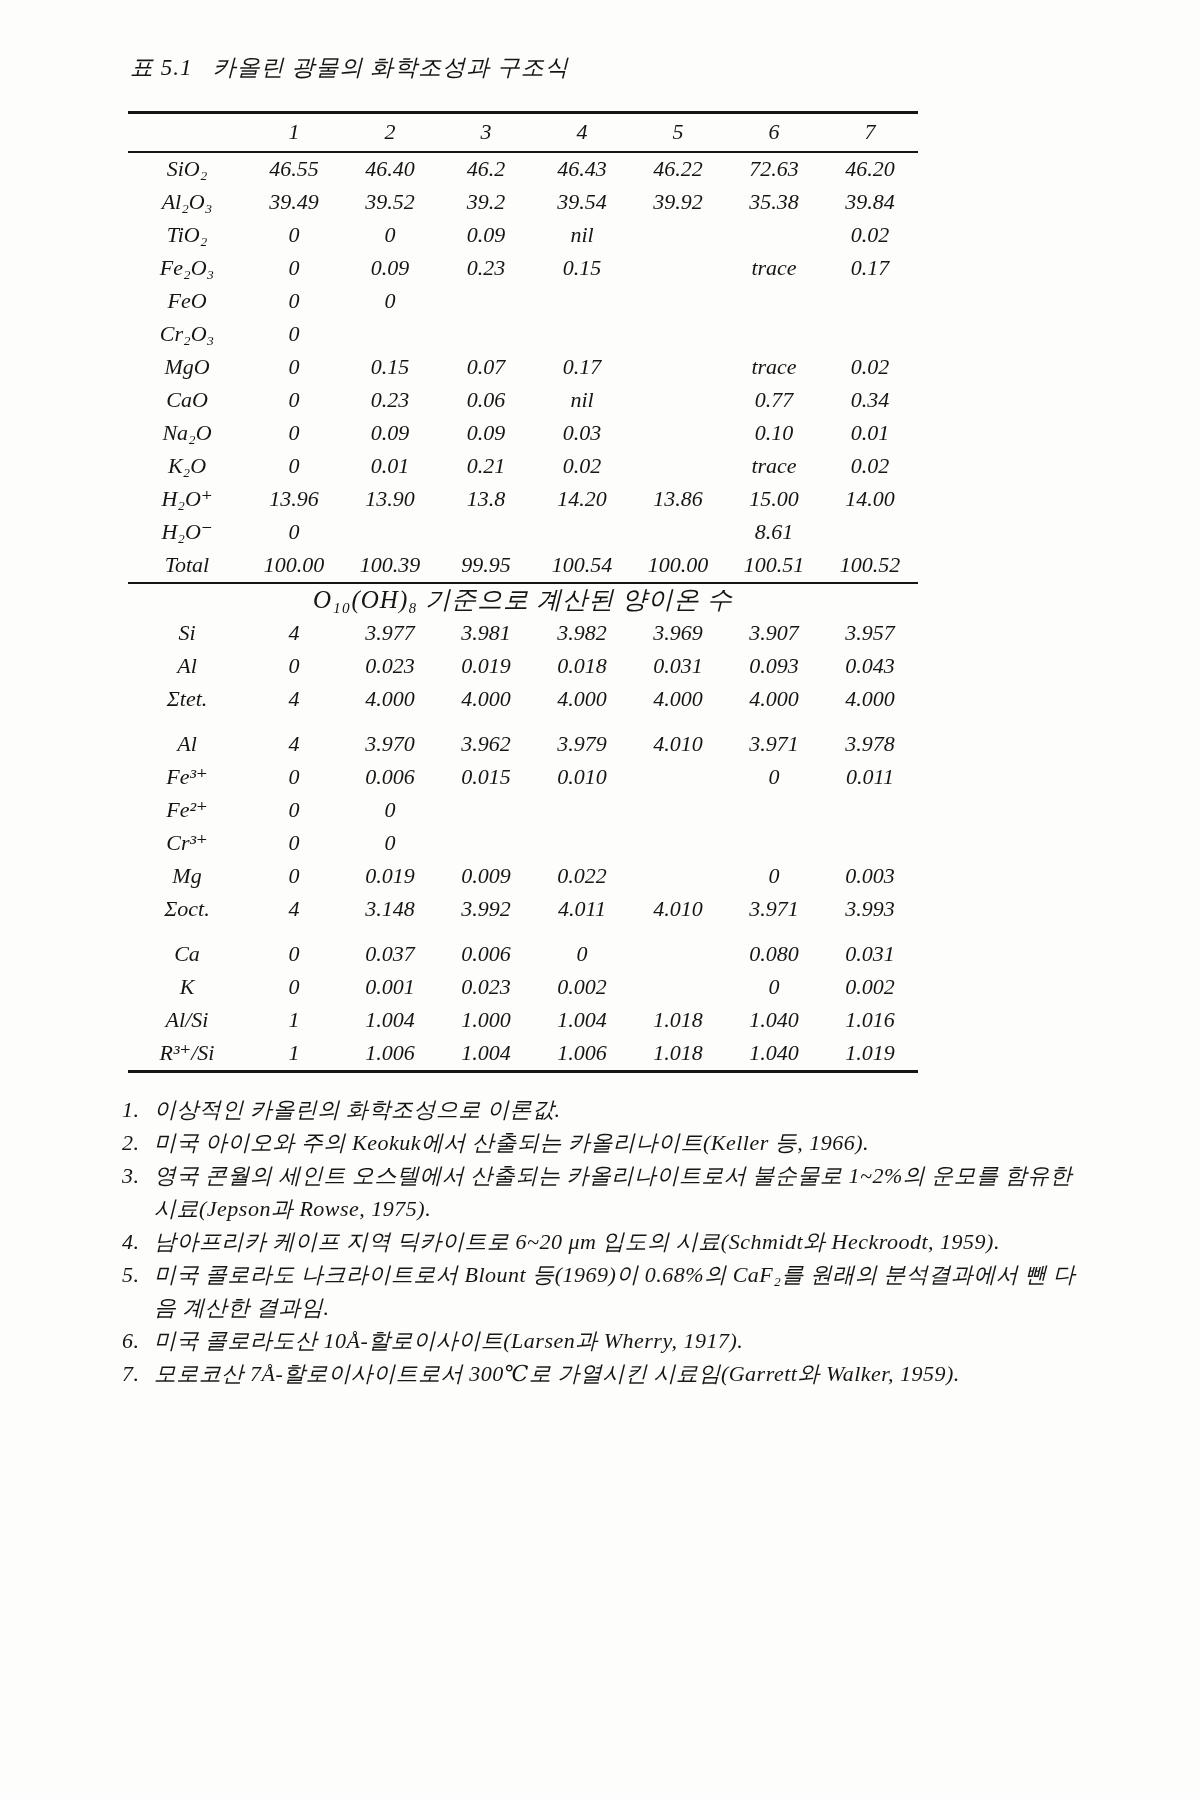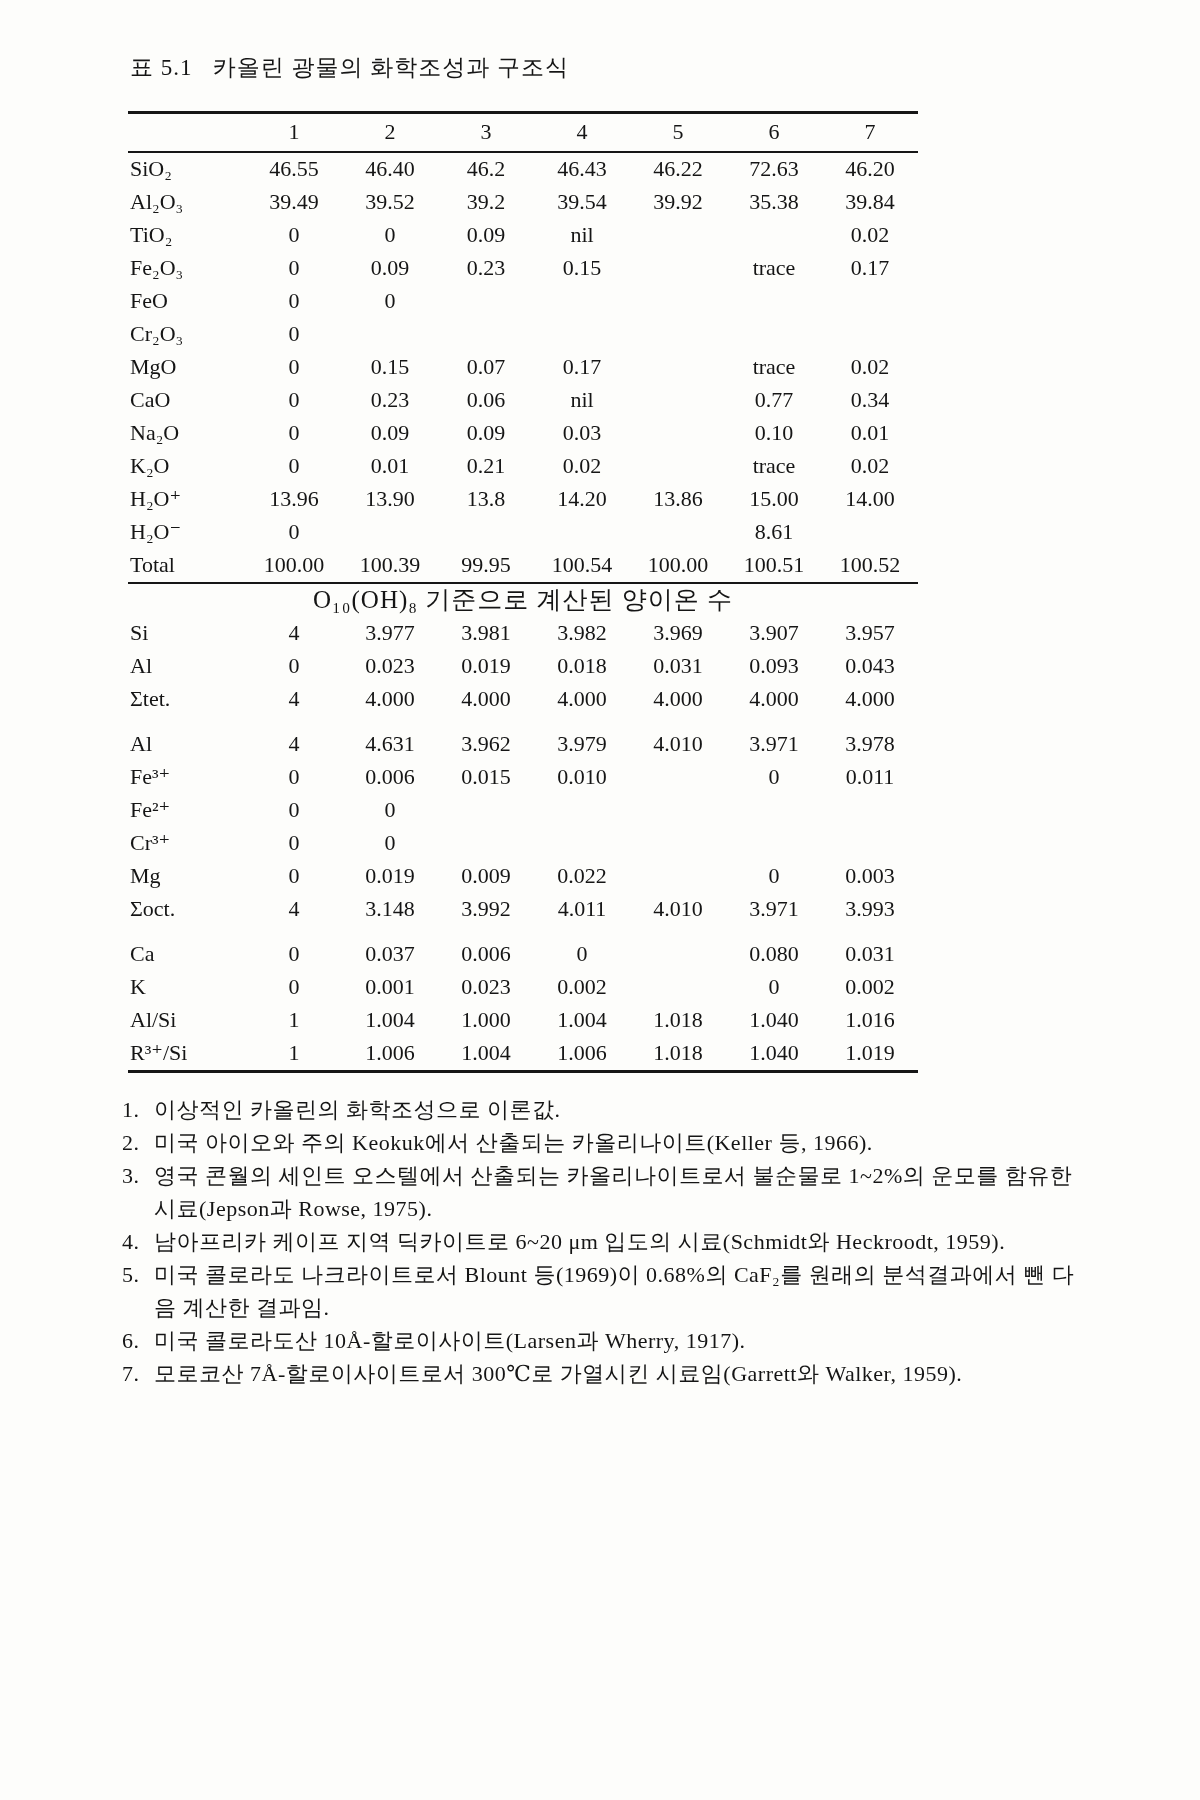--- a/index.html
+++ b/index.html
@@ -13,20 +13,21 @@
     background: #fdfdfb;
     font-family: "Liberation Serif", "DejaVu Serif", serif;
     color: #151515;
     position: relative;
     overflow: hidden;
   }
   .page {
     padding: 52px 48px 0 122px;
     box-sizing: border-box;
     width: 1088px;
+    font-style: italic;
   }
   .title {
     font-size: 23px;
     letter-spacing: 1px;
     margin: 0 0 28px 8px;
     white-space: pre;
   }
   table.comp {
     border-collapse: collapse;
     table-layout: fixed;
@@ -44,21 +45,21 @@
     vertical-align: middle;
     line-height: 26px;
   }
   table.comp thead th {
     border-bottom: 2px solid #161616;
     text-align: center;
     padding-top: 5px;
     padding-bottom: 6px;
   }
   td.lbl {
-    text-align: left;
+    text-align: center;
     white-space: nowrap;
     padding-left: 6px;
     margin-left: 30px;
   }
   td.num, th.num { text-align: center; }
   tr.gap td { padding-top: 15px; }
   td.section {
     border-top: 2px solid #161616;
     text-align: center;
     font-size: 25px;
@@ -275,21 +276,21 @@
           <td class="num">4.000</td>
           <td class="num">4.000</td>
           <td class="num">4.000</td>
           <td class="num">4.000</td>
           <td class="num">4.000</td>
           <td class="num">4.000</td>
         </tr>
         <tr class="gap">
           <td class="lbl">Al</td>
           <td class="num">4</td>
-          <td class="num">4.631</td>
+          <td class="num">3.970</td>
           <td class="num">3.962</td>
           <td class="num">3.979</td>
           <td class="num">4.010</td>
           <td class="num">3.971</td>
           <td class="num">3.978</td>
         </tr>
         <tr>
           <td class="lbl">Fe³⁺</td>
           <td class="num">0</td>
           <td class="num">0.006</td>

